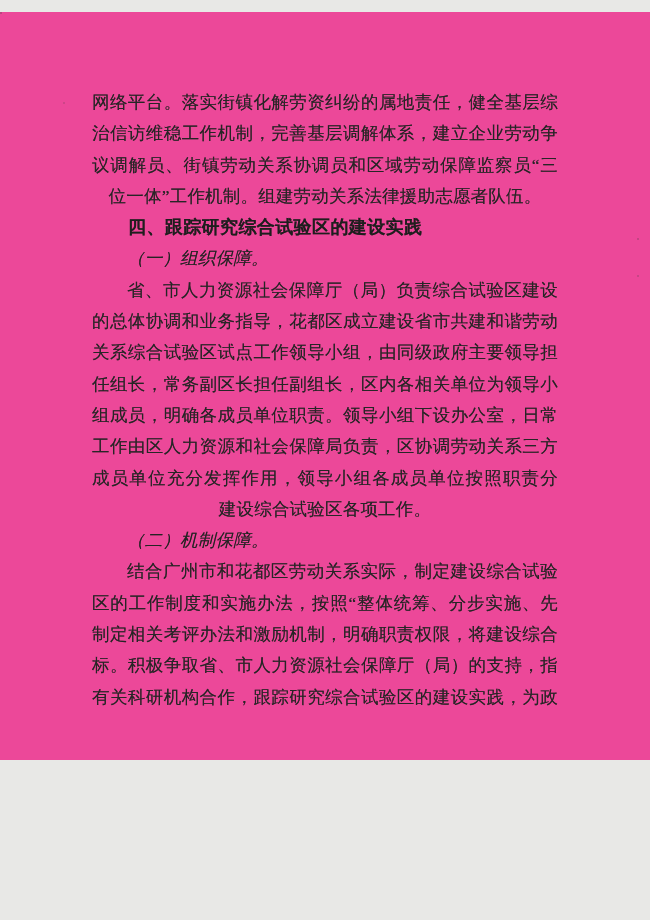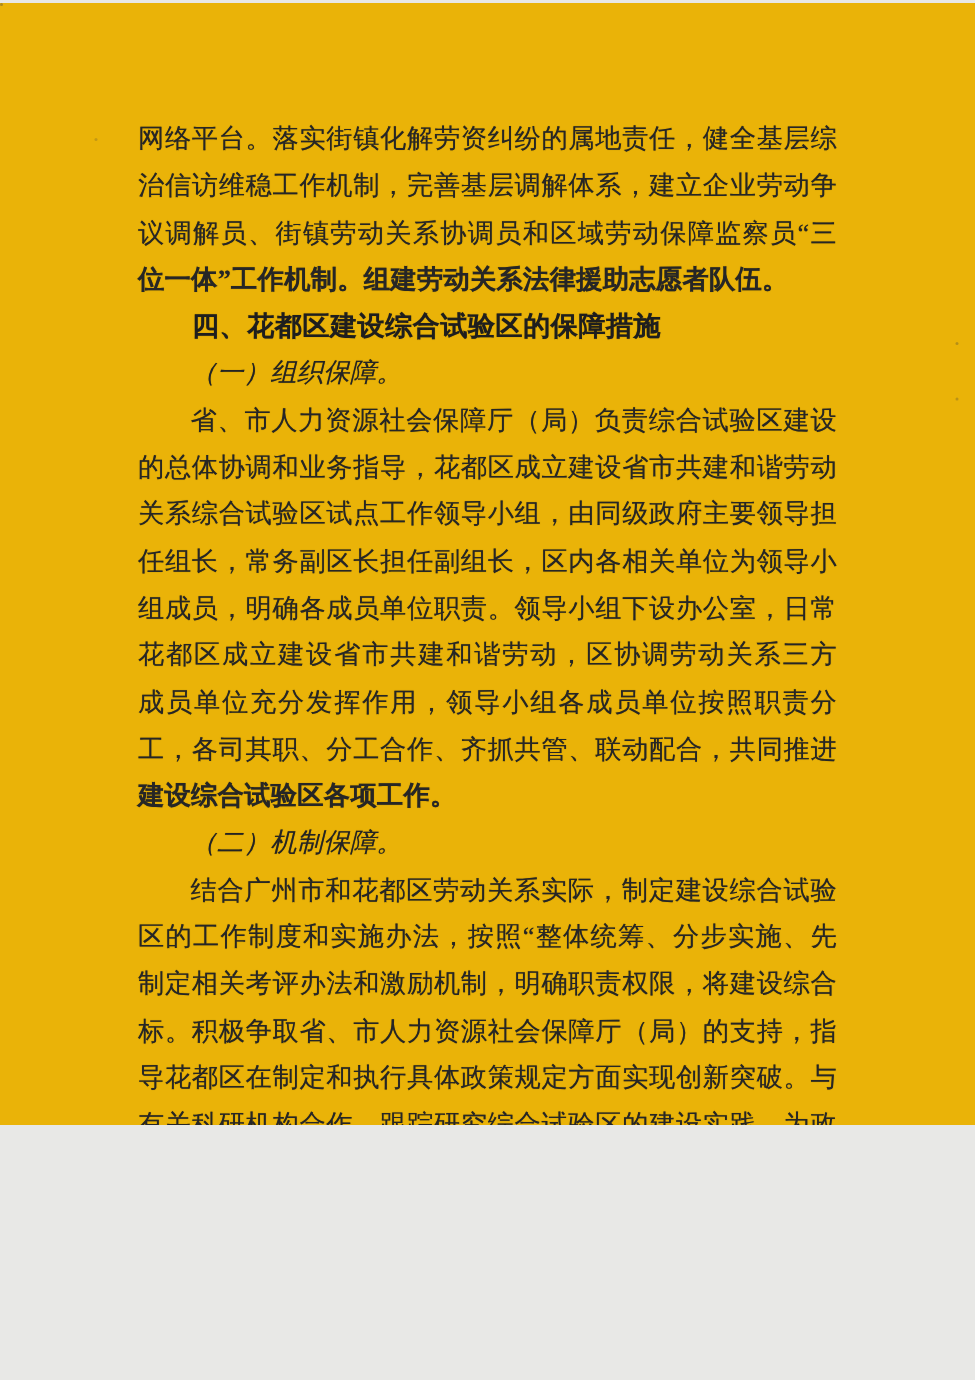--- a/index.html
+++ b/index.html
@@ -4,22 +4,22 @@
 <style>
   html, body {
     margin: 0;
     padding: 0;
     background: #e8e8e6;
   }
   .page {
     position: relative;
     width: 650px;
     height: 748px;
-    margin: 2px auto;
-    background: #eab308;
+    margin: 12px auto;
+    background: #ec4899;
     overflow: hidden;
     font-family: "Liberation Serif", "DejaVu Serif", serif;
   }
   
   .page::after {
     content: "";
     position: absolute;
     left: 0; top: 0;
     width: 2px; height: 2px;
     border-radius: 50%;
@@ -47,22 +47,21 @@
   }
   .line.fill {
     white-space: normal;
     text-align: justify;
     text-align-last: justify;
   }
   .line.indent {
     text-indent: 2em;
   }
   .line.end {
-    text-align: left;
-    font-weight: bold;
+    text-align: center;
   }
   .line.heading {
     font-family: "Liberation Sans", "DejaVu Sans", sans-serif;
     font-weight: bold;
     font-size: 18px;
     letter-spacing: 0.4px;
     color: #1e1e1e;
   }
   .line.sub {
     color: #242424;
@@ -81,33 +80,31 @@
 </style>
 </head>
 <body>
 
 <div class="page">
   <div class="text-block">
       <div class="line fill">网络平台。落实街镇化解劳资纠纷的属地责任，健全基层综</div>
       <div class="line fill">治信访维稳工作机制，完善基层调解体系，建立企业劳动争</div>
       <div class="line fill">议调解员、街镇劳动关系协调员和区域劳动保障监察员“三</div>
       <div class="line end">位一体”工作机制。组建劳动关系法律援助志愿者队伍。</div>
-      <div class="line heading indent">四、花都区建设综合试验区的保障措施</div>
+      <div class="line heading indent">四、跟踪研究综合试验区的建设实践</div>
       <div class="line sub indent">（一）组织保障。</div>
       <div class="line fill indent">省、市人力资源社会保障厅（局）负责综合试验区建设</div>
       <div class="line fill">的总体协调和业务指导，花都区成立建设省市共建和谐劳动</div>
       <div class="line fill">关系综合试验区试点工作领导小组，由同级政府主要领导担</div>
       <div class="line fill">任组长，常务副区长担任副组长，区内各相关单位为领导小</div>
       <div class="line fill">组成员，明确各成员单位职责。领导小组下设办公室，日常</div>
-      <div class="line fill">花都区成立建设省市共建和谐劳动，区协调劳动关系三方</div>
+      <div class="line fill">工作由区人力资源和社会保障局负责，区协调劳动关系三方</div>
       <div class="line fill">成员单位充分发挥作用，领导小组各成员单位按照职责分</div>
-      <div class="line fill">工，各司其职、分工合作、齐抓共管、联动配合，共同推进</div>
       <div class="line end">建设综合试验区各项工作。</div>
       <div class="line sub indent">（二）机制保障。</div>
       <div class="line fill indent">结合广州市和花都区劳动关系实际，制定建设综合试验</div>
       <div class="line fill">区的工作制度和实施办法，按照“整体统筹、分步实施、先</div>
       <div class="line fill">制定相关考评办法和激励机制，明确职责权限，将建设综合</div>
       <div class="line fill">标。积极争取省、市人力资源社会保障厅（局）的支持，指</div>
-      <div class="line fill">导花都区在制定和执行具体政策规定方面实现创新突破。与</div>
       <div class="line fill">有关科研机构合作，跟踪研究综合试验区的建设实践，为政</div>
     </div>
   <div class="footer">— 12 —</div>
 </div>
 
 </body></html>

